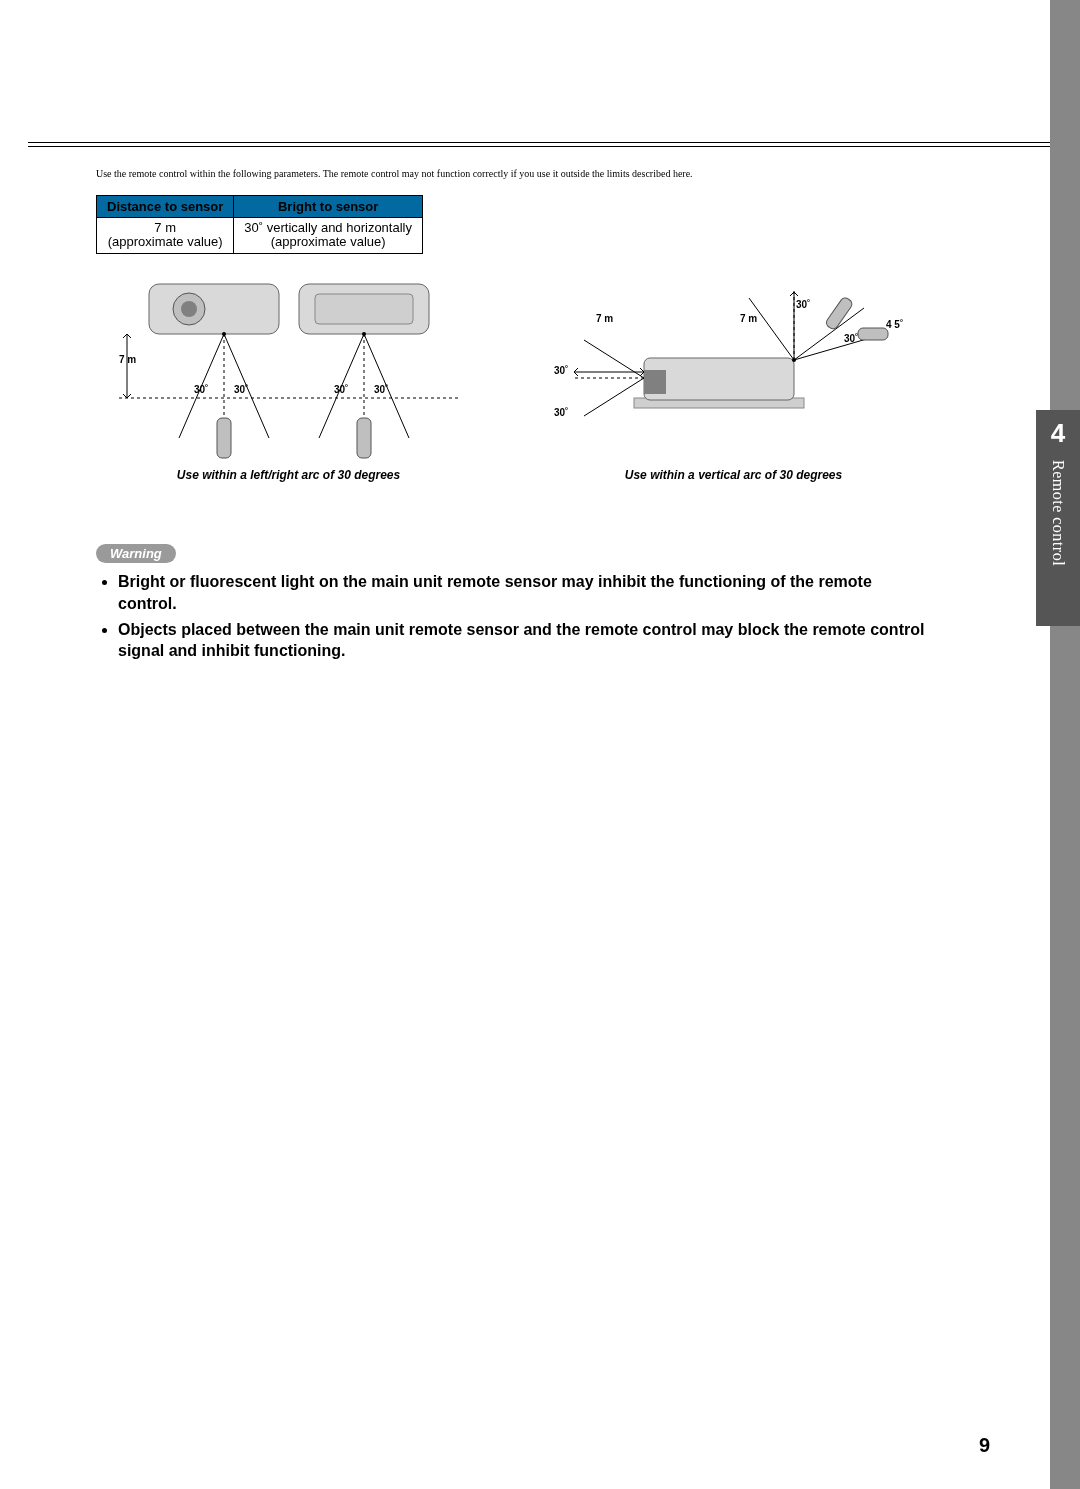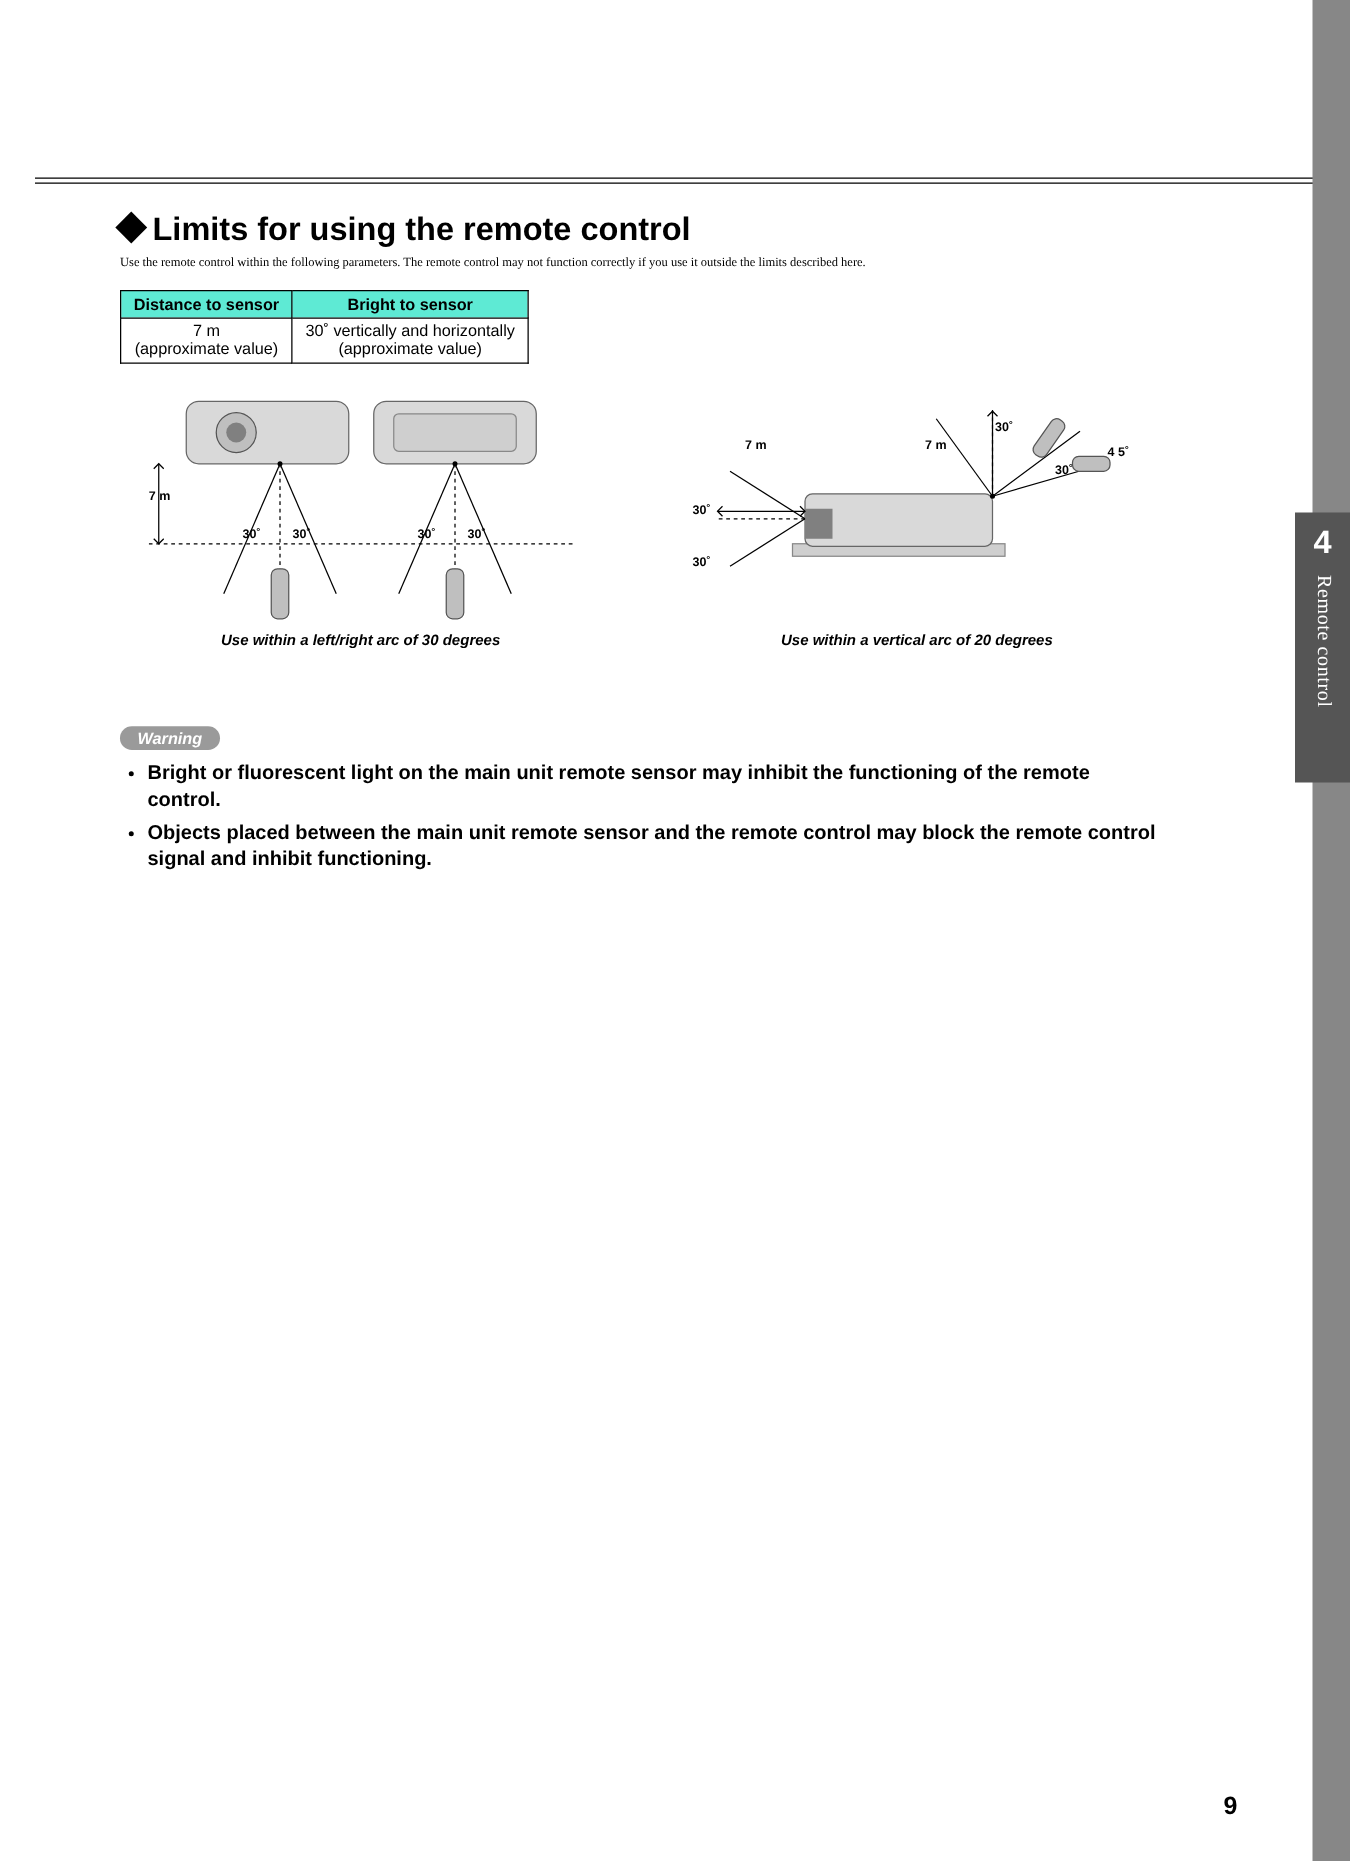--- a/index.html
+++ b/index.html
@@ -100,21 +100,21 @@
     font-size: 13px;
   }
   table.spec th, table.spec td {
     border: 1px solid #000;
     padding: 3px 10px;
     text-align: center;
     vertical-align: middle;
   }
   table.spec th {
     font-weight: bold;
-    background: #5eead4;
+    background: #0369a1;
   }
   
   .diagrams {
     margin-top: 24px;
     display: flex;
     gap: 60px;
   }
   .diagram-box {
     flex: 1 1 0;
     text-align: center;
@@ -170,23 +170,20 @@
   <div class="top-rule"></div>
 
   <div class="side-bar"></div>
   <div class="thumb-tab">
     <div class="ch-num">4</div>
     <div class="ch-label">Remote control</div>
   </div>
 
   <div class="content">
 
-    <h1 class="section-title">
-      <span class="diamond"></span><span>Limits for using the remote control</span>
-    </h1>
 
     <p class="intro">Use the remote control within the following parameters. The remote control may not function correctly if you use it outside the limits described here.</p>
 
     <table class="spec">
       <tbody>
           <tr>
         <th>Distance to sensor</th>
         <th>Bright to sensor</th>
       </tr>
       <tr>
@@ -282,21 +279,21 @@
           <text x="342" y="50" class="svg-label">4 5˚</text>
 
           <g transform="translate(300,18) rotate(35)">
             <rect x="0" y="0" width="12" height="34" rx="5" fill="#bfbfbf" stroke="#555"></rect>
           </g>
 
           <g transform="translate(344,50) rotate(90)">
             <rect x="0" y="0" width="12" height="30" rx="5" fill="#bfbfbf" stroke="#555"></rect>
           </g>
         </svg>
-        <div class="diagram-caption">Use within a vertical arc of 20 degrees</div>
+        <div class="diagram-caption">Use within a vertical arc of 30 degrees</div>
       </div>
     </div>
 
     <div class="warning-wrap">
       <span class="warning-pill">Warning</span>
       <ul class="warning-list">
         <li>Bright or fluorescent light on the main unit remote sensor may inhibit the functioning of the remote control.</li>
         <li>Objects placed between the main unit remote sensor and the remote control may block the remote control signal and inhibit functioning.</li>
       </ul>
     </div>

